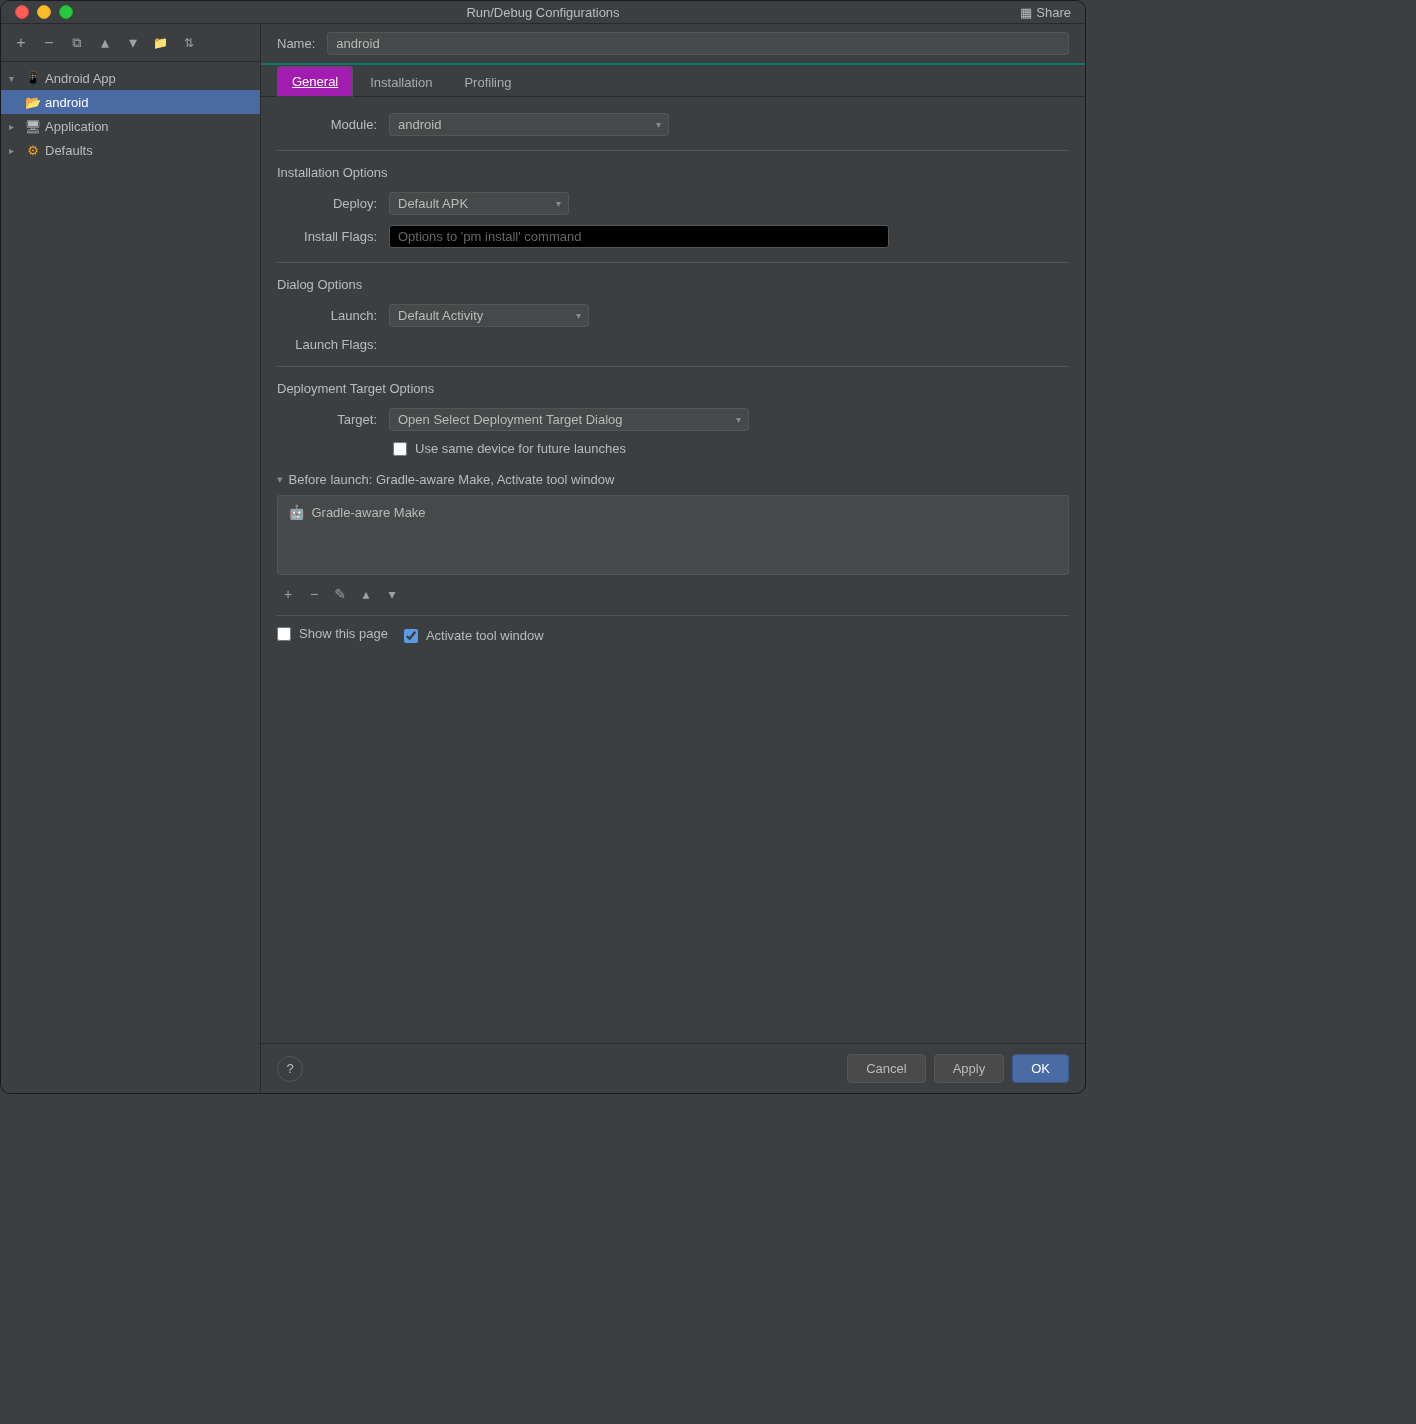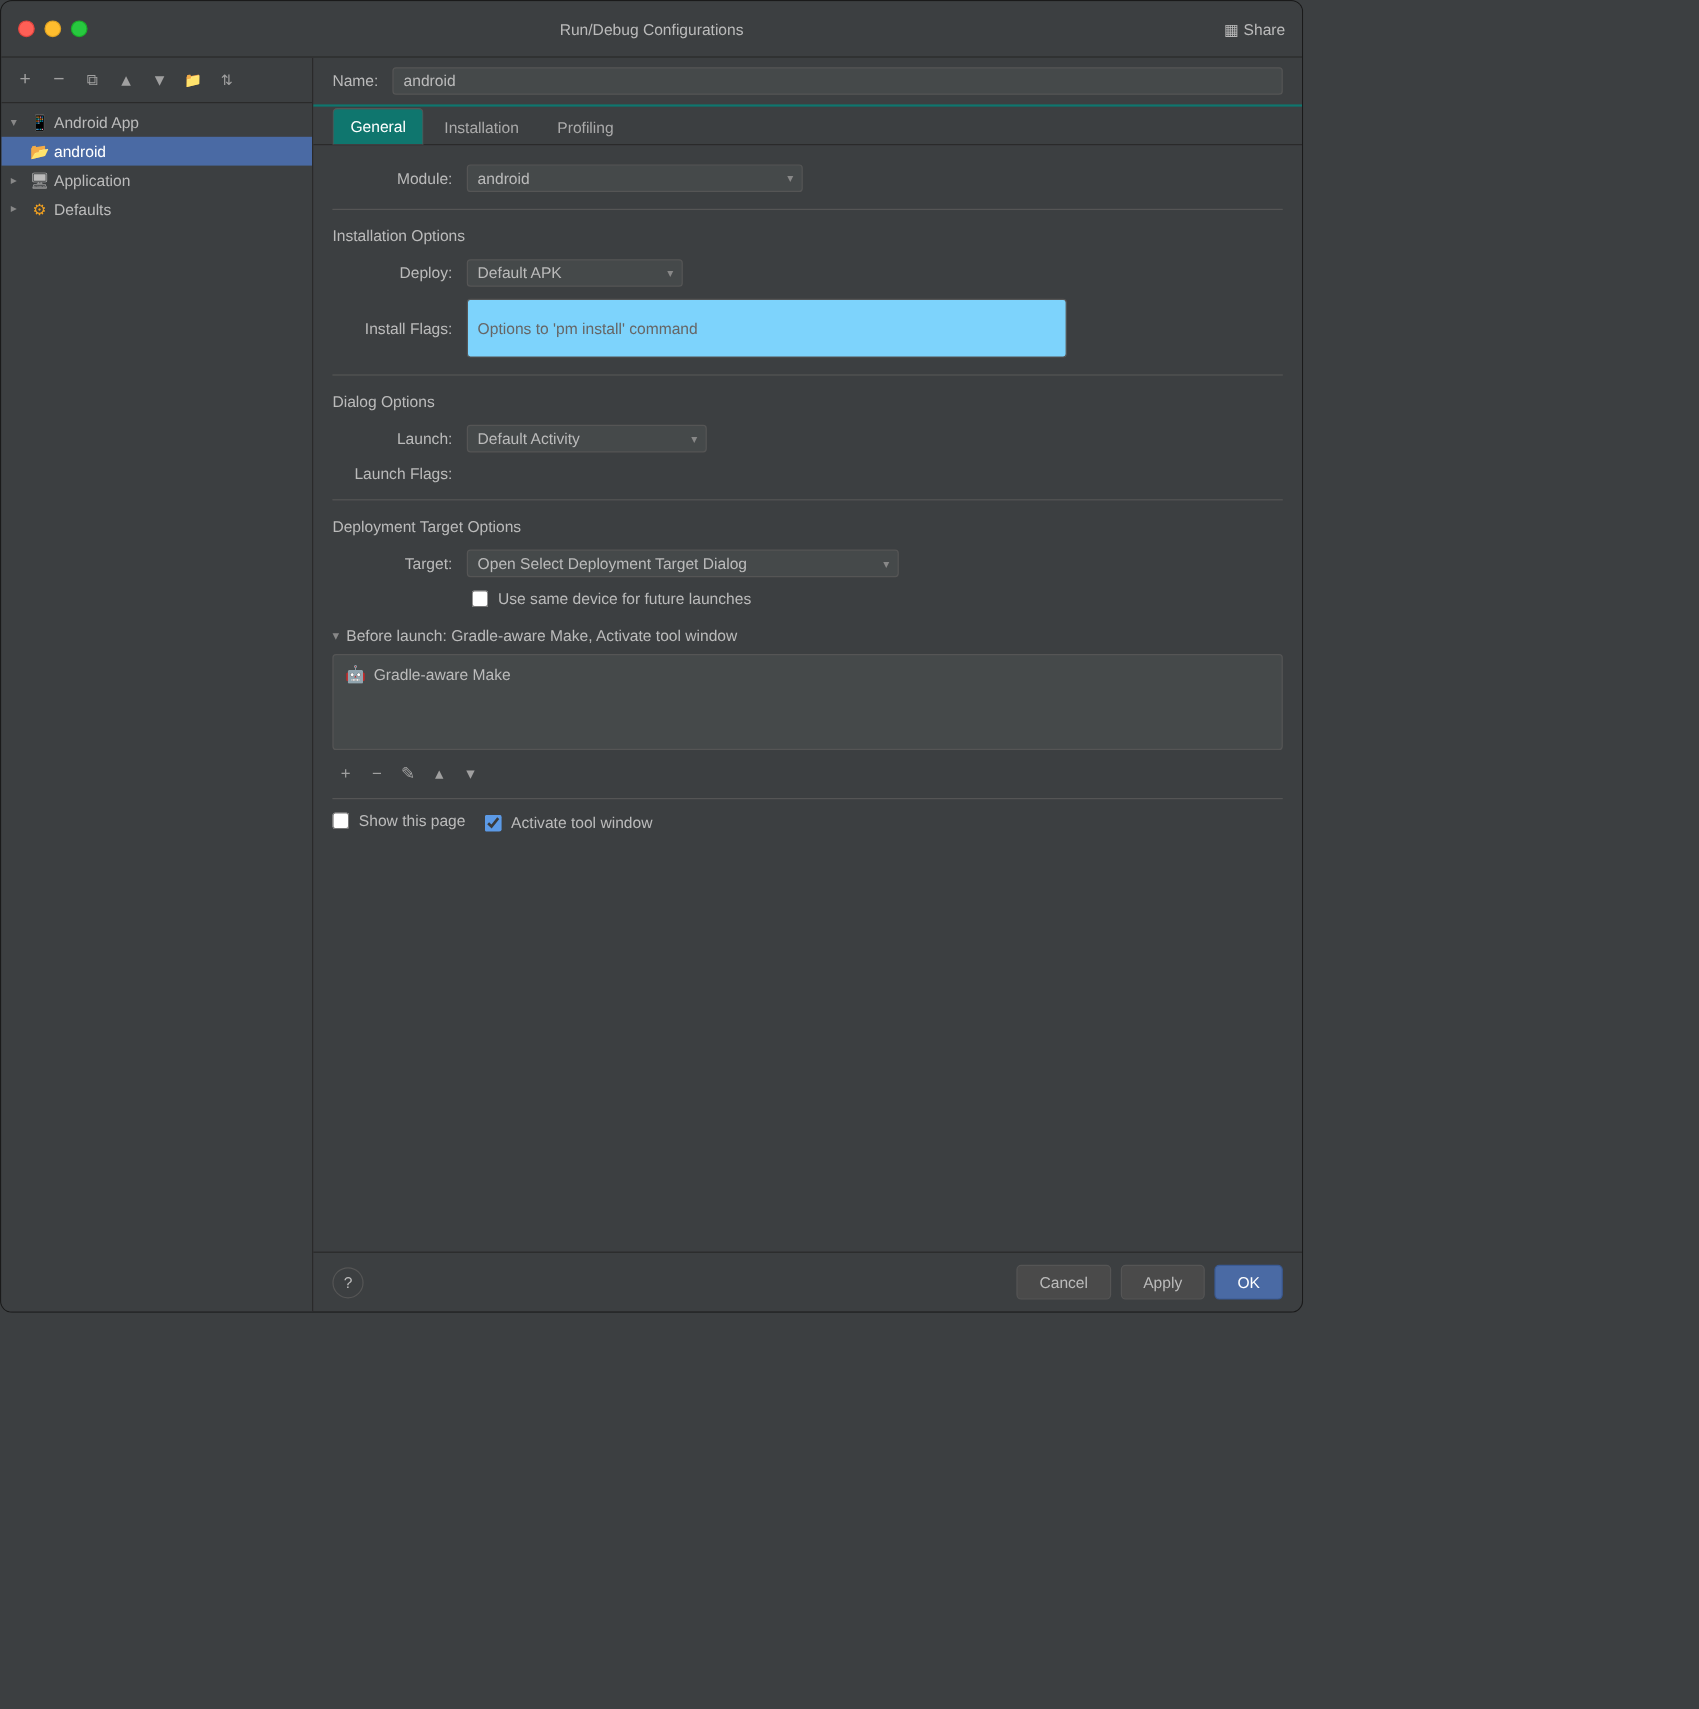--- a/index.html
+++ b/index.html
@@ -20,21 +20,21 @@
       border-radius: 10px;
       border: 1px solid #1a1a1a;
       display: flex;
       flex-direction: column;
       overflow: hidden;
     }
 
     .title-bar {
       background: #3c3f41;
       border-bottom: 1px solid #2a2a2a;
-      height: 47px;
+      height: 23px;
       display: flex;
       align-items: center;
       justify-content: center;
       position: relative;
       flex-shrink: 0;
     }
 
     .traffic-lights {
       position: absolute;
       left: 14px;
@@ -194,24 +194,25 @@
       cursor: pointer;
       color: #aaaaaa;
       border: 1px solid transparent;
       border-bottom: none;
       border-radius: 4px 4px 0 0;
       margin-right: 2px;
       position: relative;
       top: 1px;
     }
     .tab.active {
-      background: #0f766e;
+      background: #a21caf;
       border-color: #555;
       border-bottom: 1px solid #3c3f41;
       color: #ffffff;
+      text-decoration: underline;
     }
 
     .panel-content {
       flex: 1;
       overflow-y: auto;
       padding: 16px;
     }
 
     .section-title {
       color: #bbbbbb;
@@ -254,25 +255,25 @@
 
     .select-arrow {
       position: absolute;
       right: 8px;
       color: #888;
       pointer-events: none;
       font-size: 10px;
     }
 
     .form-input {
-      background: #7dd3fc;
+      background: #000000;
       border: 1px solid #555;
       color: #666;
       font-size: 13px;
-      padding: 16px 8px;
+      padding: 3px 8px;
       border-radius: 3px;
       outline: none;
     }
     .form-input::placeholder { color: #666; }
 
     .divider {
       border: none;
       border-top: 1px solid #555;
       margin: 14px 0;
     }

